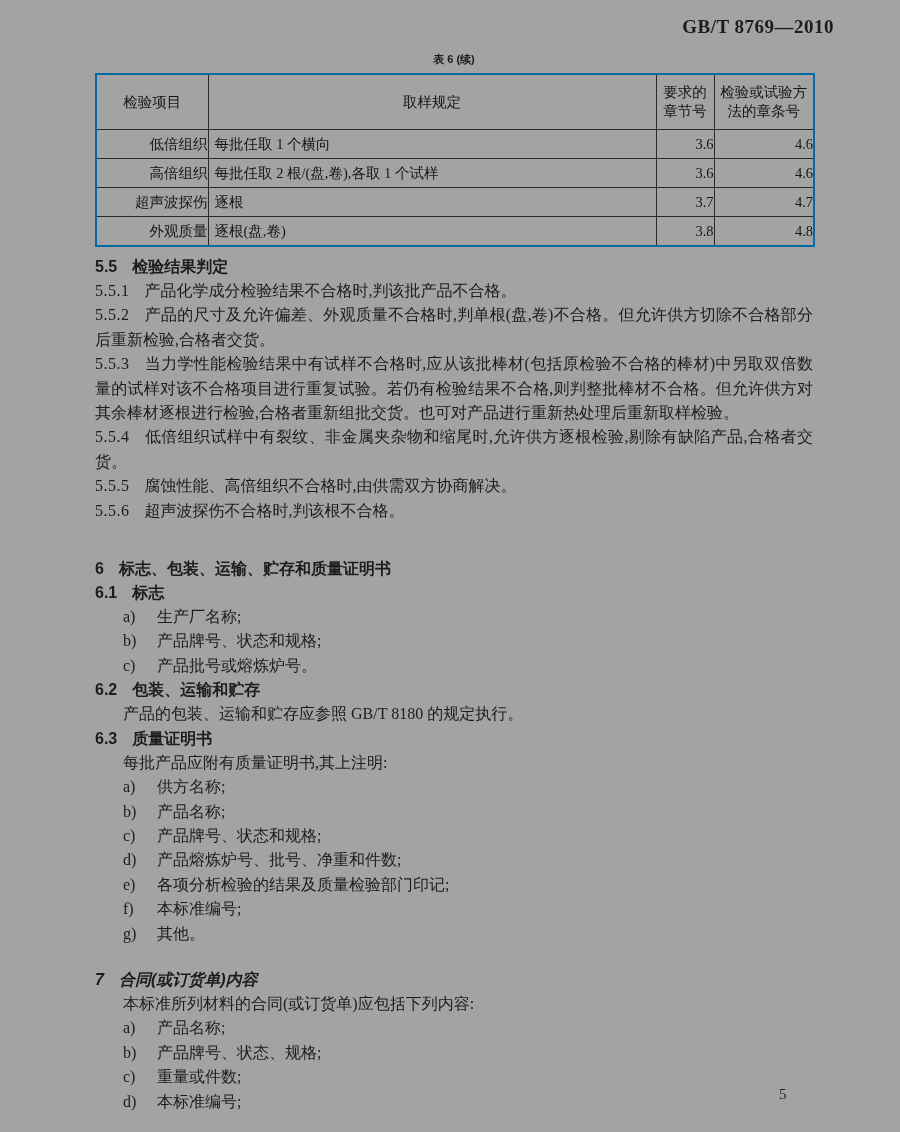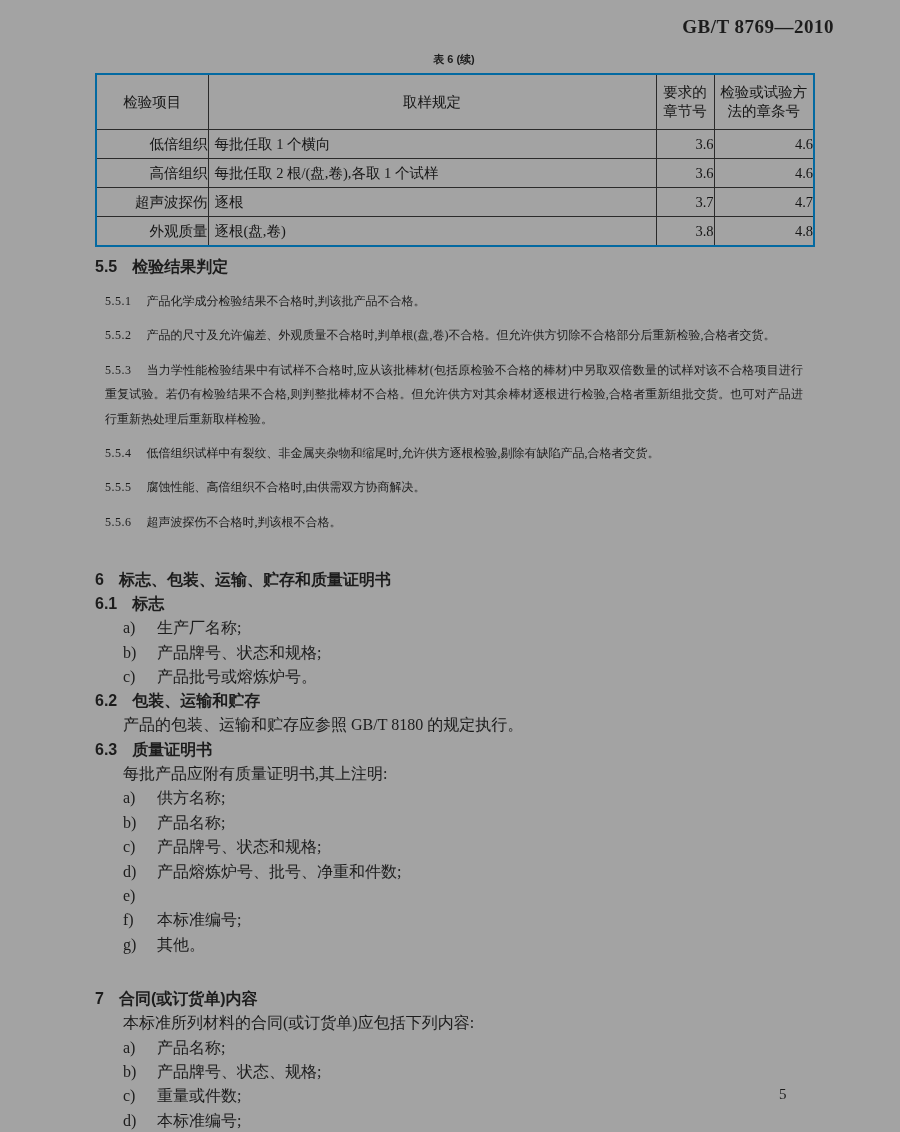--- a/index.html
+++ b/index.html
@@ -62,25 +62,25 @@
   
   .sec-heading{
     font-family:"Liberation Sans","DejaVu Sans",sans-serif;
     font-weight:bold;
     font-size:16px;
     margin:0;
     line-height:24px;
   }
   .sec-heading .hnum{margin-right:15px;}
   .mt8{margin-top:8px;}  .mt12{}
-  .mt16{margin-top:34px;} .mt20{margin-top:30px;}
+  .mt16{margin-top:34px;} .mt20{margin-top:22px;font-style:italic;}
   
   p.clause{
-    margin:10px;
-    font-size:12px;
+    margin:0;
+    font-size:16px;
     line-height:24.4px;
     text-align:justify;
   }
   p.clause .cnum{margin-right:15px;letter-spacing:0.5px;}
   p.indent{
     margin:0;
     font-size:16px;
     line-height:24.4px;
     padding-left:28px;
   }
@@ -220,20 +220,21 @@
     <div class="list-item">
       <span class="li-label">c)</span>
         <span>产品牌号、状态和规格;</span>
     </div>
     <div class="list-item">
       <span class="li-label">d)</span>
         <span>产品熔炼炉号、批号、净重和件数;</span>
     </div>
     <div class="list-item">
       <span class="li-label">e)</span>
+        <span>各项分析检验的结果及质量检验部门印记;</span>
     </div>
     <div class="list-item">
       <span class="li-label">f)</span>
         <span>本标准编号;</span>
     </div>
     <div class="list-item">
       <span class="li-label">g)</span>
         <span>其他。</span>
     </div>
 

